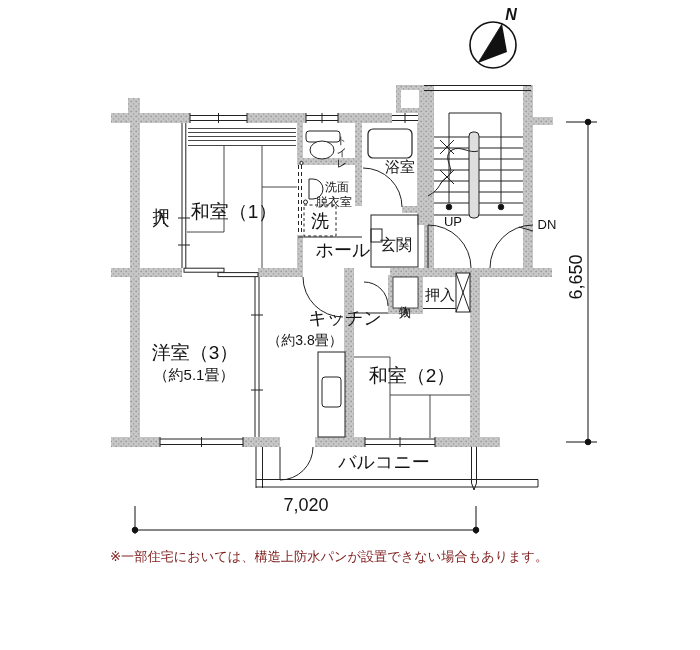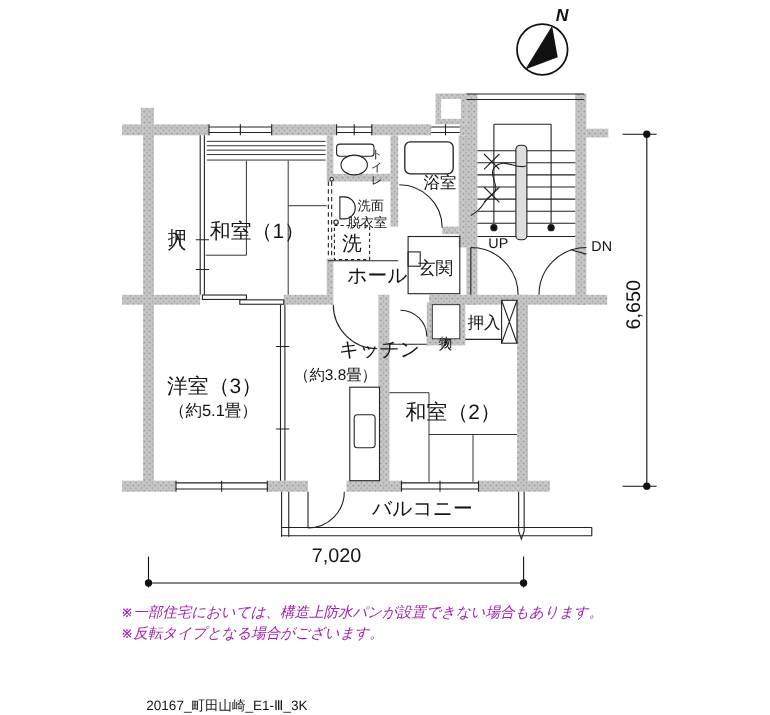--- a/index.html
+++ b/index.html
@@ -10,22 +10,22 @@
   #plan-svg{position:absolute;left:0;top:0;}
   .lbl{
     position:absolute;transform:translate(-50%,-50%);
     white-space:nowrap;color:#141414;line-height:1;
   }
   .vert{
     writing-mode:vertical-rl;text-orientation:upright;
     transform:translate(-50%,-50%);letter-spacing:2px;
   }
   .dim-v{transform:translate(-50%,-50%) rotate(-90deg);}
-  .note{position:absolute;transform:none;white-space:nowrap;color:#a21caf;
-        font-size:13.2px;line-height:1;font-style:italic;}
+  .note{position:absolute;transform:none;white-space:nowrap;color:#7f1d1d;
+        font-size:13.2px;line-height:1;}
   .footer{position:absolute;transform:none;white-space:nowrap;color:#141414;
         font-size:12.3px;}
   .north{font-style:italic;font-weight:bold;}
 </style>
 </head>
 <body>
 
 <div id="stage">
 
 <svg id="plan-svg" width="700" height="650" viewBox="0 0 700 650">
@@ -215,16 +215,14 @@
 <div class="lbl" style="left:194px;top:374px;font-size:15px;">（約5.1畳）</div>
 <div class="lbl" style="left:412px;top:375px;font-size:19px;">和室（2）</div>
 <div class="lbl" style="left:384px;top:462px;font-size:18px;text-align:right;">バルコニー</div>
 
 <div class="lbl north" style="left:511px;top:15px;font-size:16px;">N</div>
 
 <div class="lbl" style="left:306px;top:505px;font-size:18px;">7,020</div>
 <div class="lbl dim-v" style="left:576px;top:277px;font-size:18px;">6,650</div>
 
 <div class="note" style="left:110px;top:550px;">※一部住宅においては、構造上防水パンが設置できない場合もあります。</div>
-<div class="note" style="left:110px;top:568.5px;">※反転タイプとなる場合がございます。</div>
-<div class="footer" style="left:133px;top:633px;">20167_町田山崎_E1-Ⅲ_3K</div>
 
 </div>
 
 </body></html>

